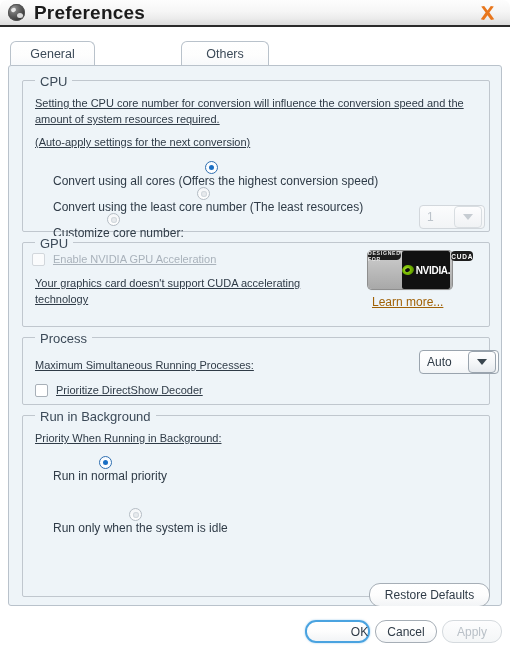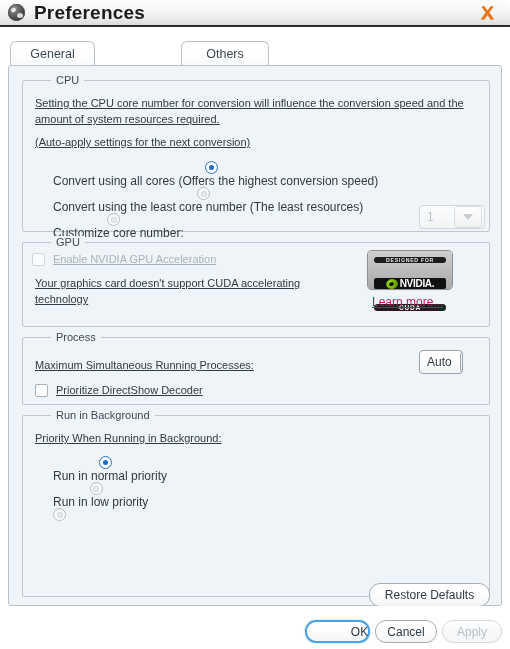--- a/index.html
+++ b/index.html
@@ -128,24 +128,24 @@
   
   .group {
     position: absolute;
     border: 1px solid #c0c7ce;
     border-radius: 2px;
     box-sizing: border-box;
   }
   .group > .legend {
     position: absolute;
     top: -7px;
-    left: 28px;
+    left: 12px;
     background: #eef4f8;
     padding: 0 5px;
-    font-size: 11px;
+    font-size: 13px;
     color: #3c4a58;
     white-space: nowrap;
   }
 
   .body-text {
     font-size: 11px;
     color: #2f3b47;
     line-height: 16px;
     text-decoration: underline;
   }
@@ -267,25 +267,25 @@
   .caret.dim { border-top-color: #c6ccd2; }
 
   
   .nv-badge {
     position: absolute;
     width: 84px;
     height: 38px;
     border-radius: 4px;
     background: linear-gradient(to bottom, #cfcfcf, #a8a8a8);
     box-shadow: 0 0 0 1px #8e8e8e, 0 1px 1px rgba(0,0,0,0.25);
-    padding: 6px;
-    box-sizing: border-box;
-    display: flex;
-    flex-direction: column;
-    gap: 15px;
+    padding: 0;
+    box-sizing: border-box;
+    display: flex;
+    flex-direction: row;
+    gap: 1px;
   }
   .nv-top {
     height: 9px;
     background: #1d1d1d;
     border-radius: 5px;
     color: #e6e6e6;
     font-size: 5.2px;
     font-weight: bold;
     letter-spacing: 0.7px;
     display: flex;
@@ -331,21 +331,21 @@
     font-size: 6.5px;
     font-weight: bold;
     letter-spacing: 0.8px;
     display: flex;
     align-items: center;
     justify-content: center;
   }
 
   .link {
     font-size: 12px;
-    color: #be185d;
+    color: #a16207;
     text-decoration: underline;
     cursor: pointer;
   }
 
   
   .btn {
     display: flex;
     align-items: center;
     justify-content: center;
     box-sizing: border-box;
@@ -454,21 +454,21 @@
       </div>
 
       <div class="link" style="position:absolute; left:349px; top:52px;">Learn more...</div>
     </div>
 
     <div class="group" style="left:13px; top:271px; width:468px; height:68px;">
       <div class="legend">Process</div>
 
       <div class="body-text" style="position:absolute; left:12px; top:19px;">Maximum Simultaneous Running Processes:</div>
 
-      <div class="dropdown" style="position:absolute; left:396px; top:12px; width:44px;gap:8px;">
+      <div class="dropdown" style="position:absolute; left:396px; top:12px; width:80px;gap:8px;">
         <span class="dd-value">Auto</span>
         <span class="dd-btn">
           <span class="caret"></span>
         </span>
       </div>
 
       <div class="check-row" style="position:absolute; left:12px; top:44px;">
         <span class="checkbox"></span>
         <span class="body-text">Prioritize DirectShow Decoder</span>
       </div>
@@ -477,27 +477,24 @@
     <div class="group" style="left:13px; top:349px; width:468px; height:182px;">
       <div class="legend">Run in Background</div>
 
       <div class="body-text" style="position:absolute; left:12px; top:14px;">Priority When Running in Background:</div>
 
       <div class="radio-row" style="position:absolute; left:30px; top:40px;">
         <span class="radio checked"></span>
         <span class="radio-label">Run in normal priority</span>
       </div>
 
-      <div class="radio-row" style="position:absolute; left:30px; top:66px;">
-        <span class="radio unchecked"></span>
-        <span class="radio-label">Run in low priority</span>
-      </div>
 
       <div class="radio-row" style="position:absolute; left:30px; top:92px;">
         <span class="radio unchecked"></span>
+        <span class="radio-label">Run only when the system is idle</span>
       </div>
     </div>
 
     <div class="btn" style="position:absolute; left:360px; top:517px; width:121px; height:24px;">
       <span>Restore Defaults</span>
     </div>
 
   </div>
 
   <div class="bottombar">

